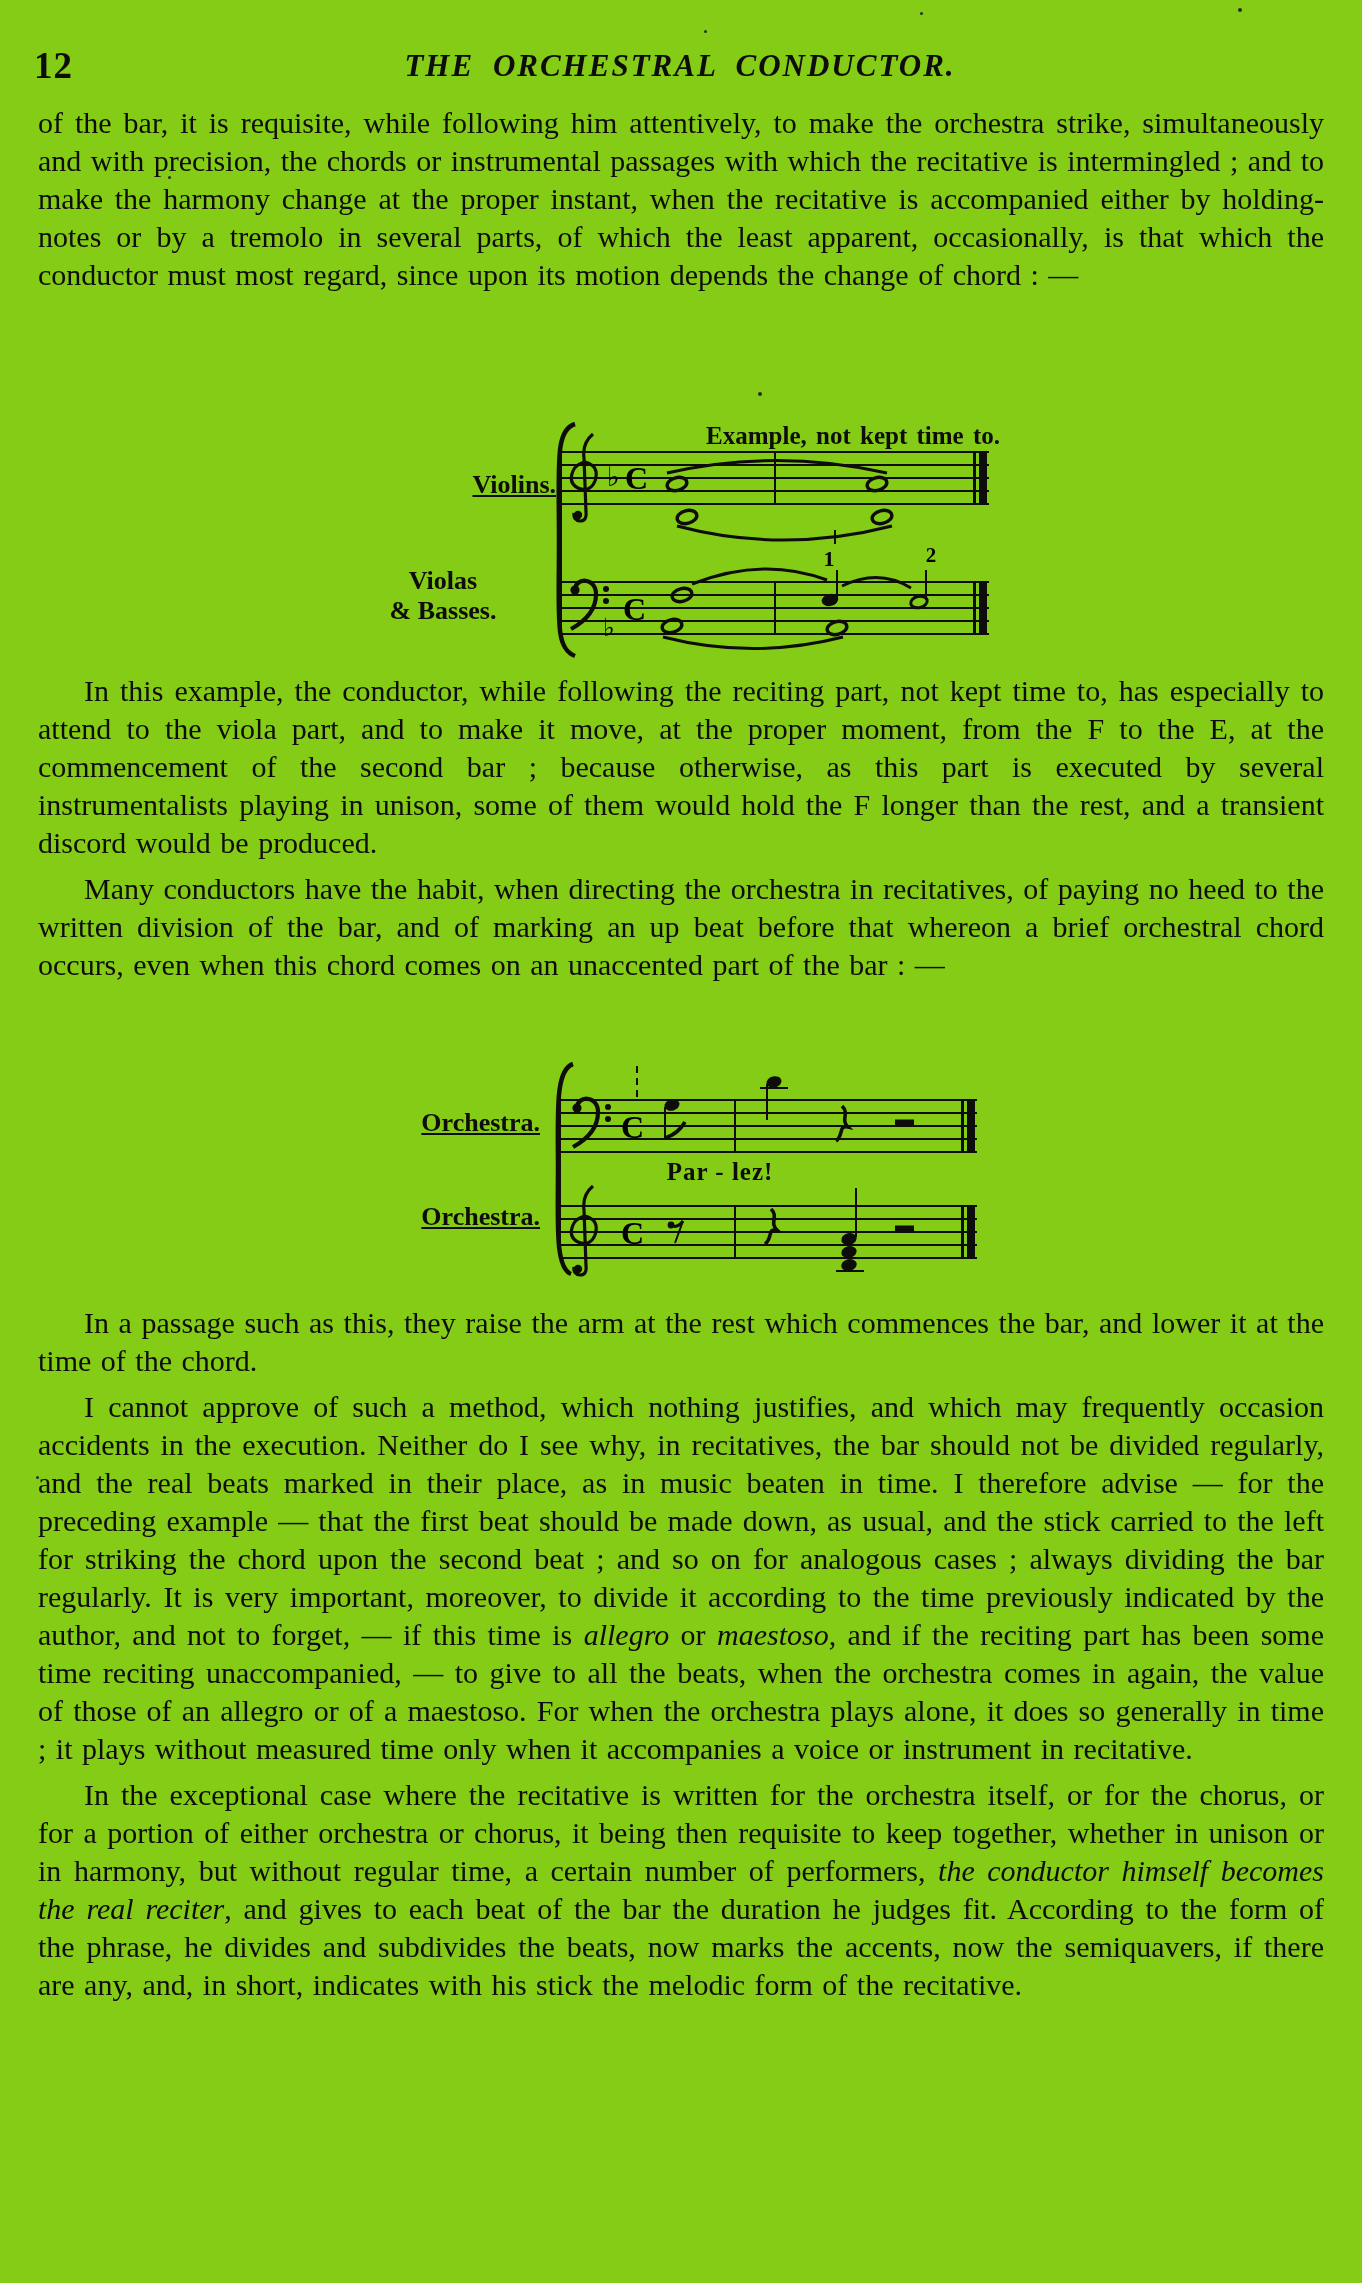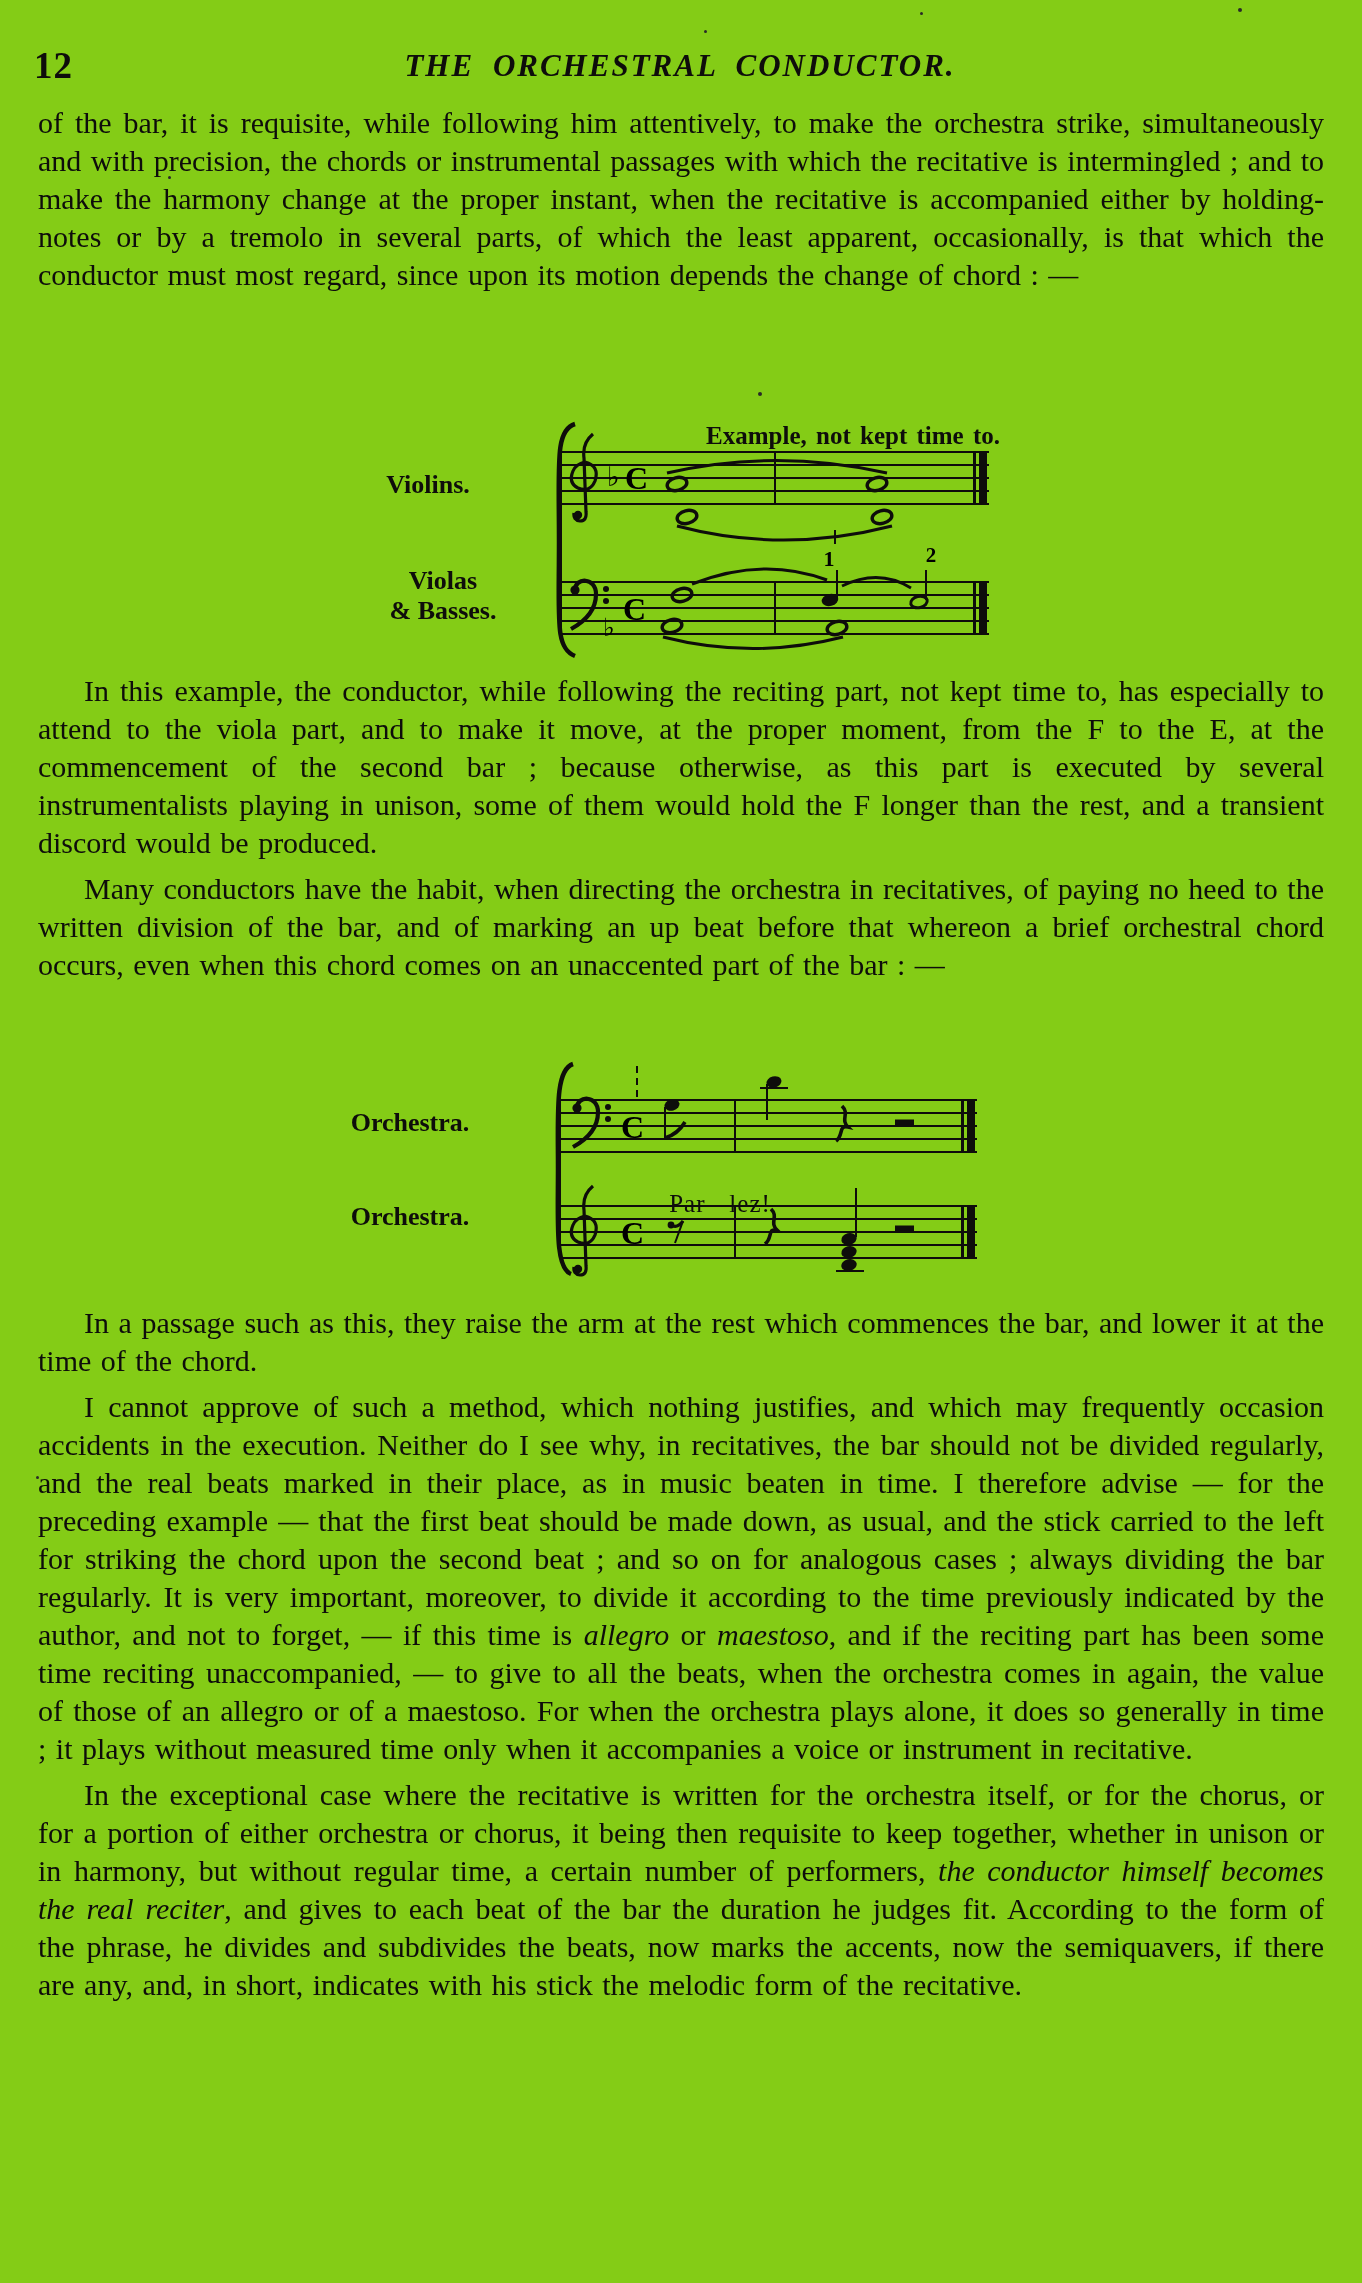--- a/index.html
+++ b/index.html
@@ -15,23 +15,23 @@
   }
   .textblock{position:absolute;left:30px;width:1302px;}
   .textblock p{
     margin:8px;font-size:30px;line-height:38px;text-align:justify;word-spacing:2px;
   }
   .textblock p.indent{text-indent:46px;}
   .music-ex{position:absolute;left:0;width:1362px;}
   .mx-caption{position:absolute;left:570px;width:430px;text-align:right;
     font-size:25px;font-weight:700;word-spacing:3px;}
   .mx-label{position:absolute;font-size:26px;font-weight:700;}
-  .mx-label.right{text-align:center;}
+  .mx-label.right{text-align:right;text-decoration:underline;}
   .mx-label.center{text-align:center;line-height:30px;}
-  .mx-lyric{position:absolute;font-size:25px;font-weight:400;letter-spacing:1px;margin-top:32px;}
+  .mx-lyric{position:absolute;font-size:25px;font-weight:700;letter-spacing:1px;}
   svg{position:absolute;}
   .stf{stroke:#0e0d0b;stroke-width:2;}
   .ink{fill:#0e0d0b;}
   .noink{fill:none;stroke:#0e0d0b;}
   .speck{position:absolute;background:#2a2a28;border-radius:50%;}
   .mus-letter{font-family:"Liberation Serif","DejaVu Serif",serif;font-weight:700;}
   .mus-glyph{font-family:"DejaVu Sans",sans-serif;}
 </style>
 </head>
 <body>

